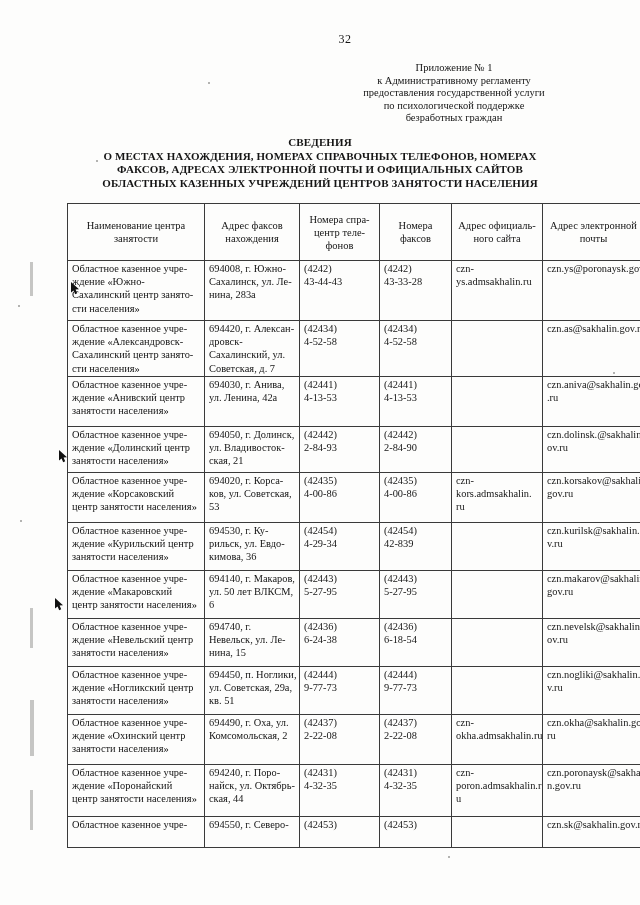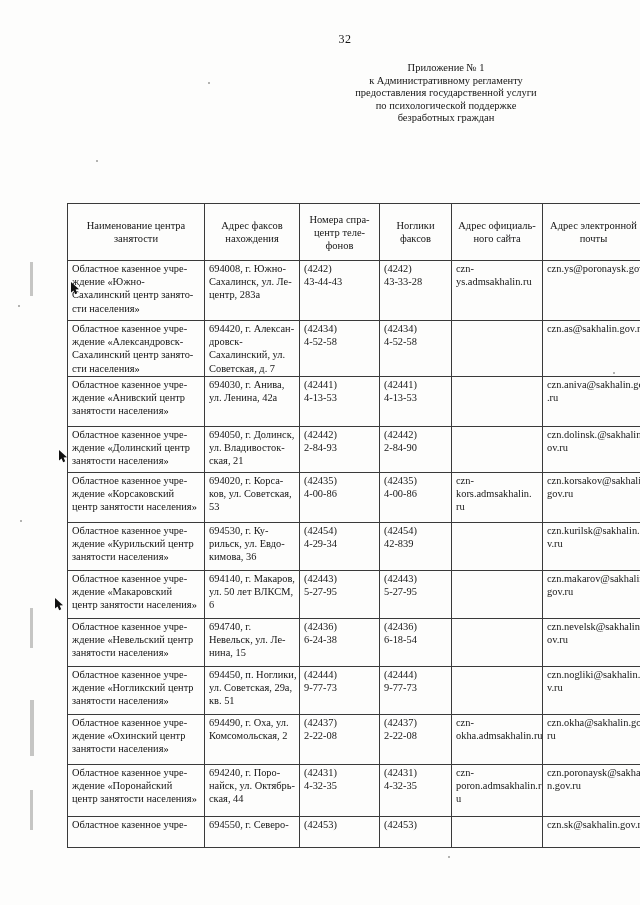--- a/index.html
+++ b/index.html
@@ -10,21 +10,21 @@
     color:#151515;
   }
   .page{
     position:relative;width:640px;height:905px;overflow:hidden;background:#fdfdfc;
   }
   .page-number{
     position:absolute;top:32px;left:0;width:690px;text-align:center;
     font-size:12px;letter-spacing:0.5px;
   }
   .appendix{
-    position:absolute;top:62px;left:300px;width:292px;
+    position:absolute;top:62px;left:308px;width:292px;
     text-align:center;font-size:10.5px;line-height:12.6px;white-space:pre-line;
   }
   .doc-title{
     position:absolute;top:136px;left:28px;width:584px;
     text-align:center;font-weight:bold;font-size:11px;line-height:13.6px;
     white-space:pre-line;letter-spacing:0.1px;
   }
   table.info{
     position:absolute;top:203px;left:33px;width:577px;
     border-collapse:collapse;table-layout:fixed;margin-left:34px;
@@ -51,56 +51,60 @@
 <div class="page">
 
   <div class="page-number">32</div>
 
   <div class="appendix">Приложение № 1
 к Административному регламенту
 предоставления государственной услуги
 по психологической поддержке
 безработных граждан</div>
 
+  <div class="doc-title">СВЕДЕНИЯ
+О МЕСТАХ НАХОЖДЕНИЯ, НОМЕРАХ СПРАВОЧНЫХ ТЕЛЕФОНОВ, НОМЕРАХ
+ФАКСОВ, АДРЕСАХ ЭЛЕКТРОННОЙ ПОЧТЫ И ОФИЦИАЛЬНЫХ САЙТОВ
+ОБЛАСТНЫХ КАЗЕННЫХ УЧРЕЖДЕНИЙ ЦЕНТРОВ ЗАНЯТОСТИ НАСЕЛЕНИЯ</div>
 
   <table class="info">
       <colgroup>
         <col style="width: 137px;">
         <col style="width: 95px;">
         <col style="width: 80px;">
         <col style="width: 72px;">
         <col style="width: 91px;">
         <col style="width: 102px;">
       </colgroup>
       <thead>
         <tr>
           <th>Наименование центра
 занятости</th>
           <th>Адрес факсов
 нахождения</th>
           <th>Номера спра-
 центр теле-
 фонов</th>
-          <th>Ноглики
+          <th>Номера
 факсов</th>
           <th>Адрес официаль-
 ного сайта</th>
           <th>Адрес электронной
 почты</th>
         </tr>
       </thead>
       <tbody>
         <tr style="height: 60px;">
           <td>Областное казенное учре-
 ждение «Южно-
 Сахалинский центр занято-
 сти населения»</td>
           <td>694008, г. Южно-
 Сахалинск, ул. Ле-
-центр, 283а</td>
+нина, 283а</td>
           <td>(4242)
 43-44-43</td>
           <td>(4242)
 43-33-28</td>
           <td>czn-
 ys.admsakhalin.ru</td>
           <td>czn.ys@poronaysk.gov.ru</td>
         </tr>
         <tr style="height: 56px;">
           <td>Областное казенное учре-

